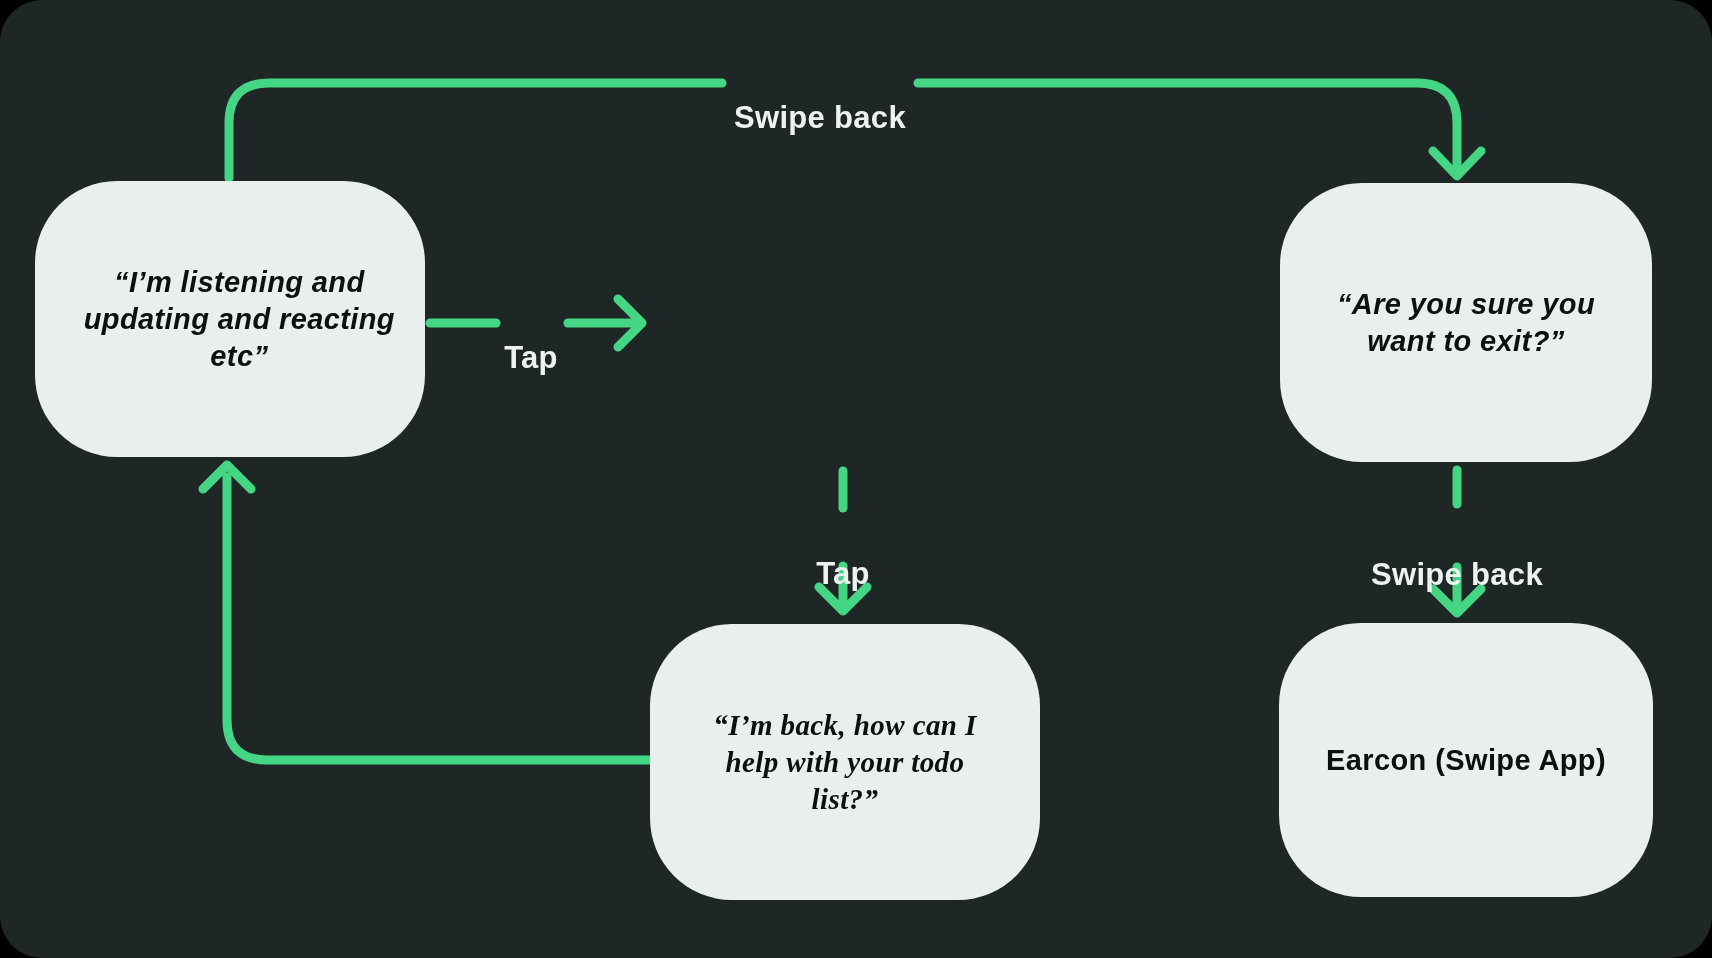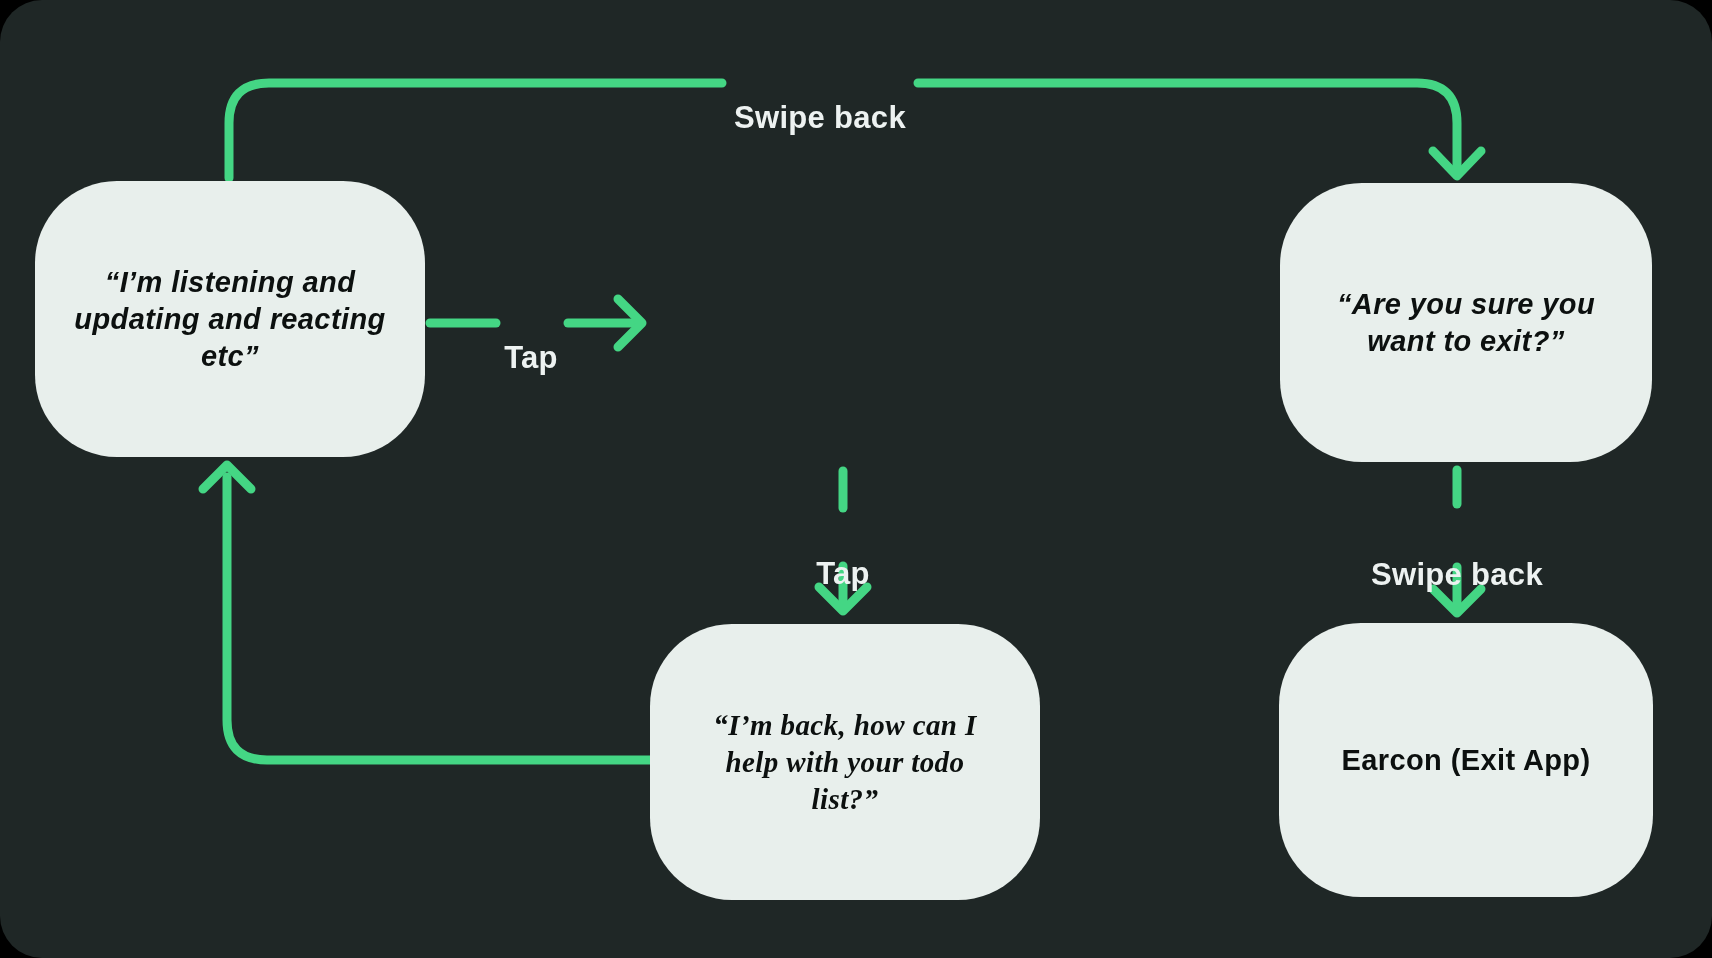--- a/index.html
+++ b/index.html
@@ -90,21 +90,21 @@
       <path d="M 819 587 L 843 611 L 867 587"></path>
 
       <path d="M 1457 470 L 1457 504"></path>
       <path d="M 1457 567 L 1457 604"></path>
       <path d="M 1433 589 L 1457 613 L 1481 589"></path>
 
       <path d="M 650 760 L 267 760 Q 227 760 227 720 L 227 477"></path>
       <path d="M 203 489 L 227 465 L 251 489"></path>
     </svg>
 
-    <div class="node" style="left:35px; top:181px; width:390px; height:276px;">
+    <div class="node" style="left:35px; top:181px; width:390px; height:276px;justify-content:flex-end;">
       <div class="node-text italic">
         <span class="line">“I’m listening and</span>
         <span class="line">updating and reacting</span>
         <span class="line">etc”</span>
       </div>
     </div>
 
 
     <div class="node" style="left:1280px; top:183px; width:372px; height:279px;">
       <div class="node-text italic">
@@ -115,21 +115,21 @@
 
     <div class="node" style="left:650px; top:624px; width:390px; height:276px;font-family:Liberation Serif, serif;">
       <div class="node-text italic">
         <span class="line">“I’m back, how can I</span>
         <span class="line">help with your todo</span>
         <span class="line">list?”</span>
       </div>
     </div>
 
     <div class="node" style="left:1279px; top:623px; width:374px; height:274px;">
-      <div class="node-text">Earcon (Exit App)</div>
+      <div class="node-text">Earcon (Swipe App)</div>
     </div>
 
     <div class="edge-label" style="left:820px; top:82px;">Swipe back</div>
 
     <div class="edge-label" style="left:531px; top:322px;">Tap</div>
 
     <div class="edge-label" style="left:843px; top:538px;">Tap</div>
 
     <div class="edge-label" style="left:1457px; top:539px;">Swipe back</div>
 

